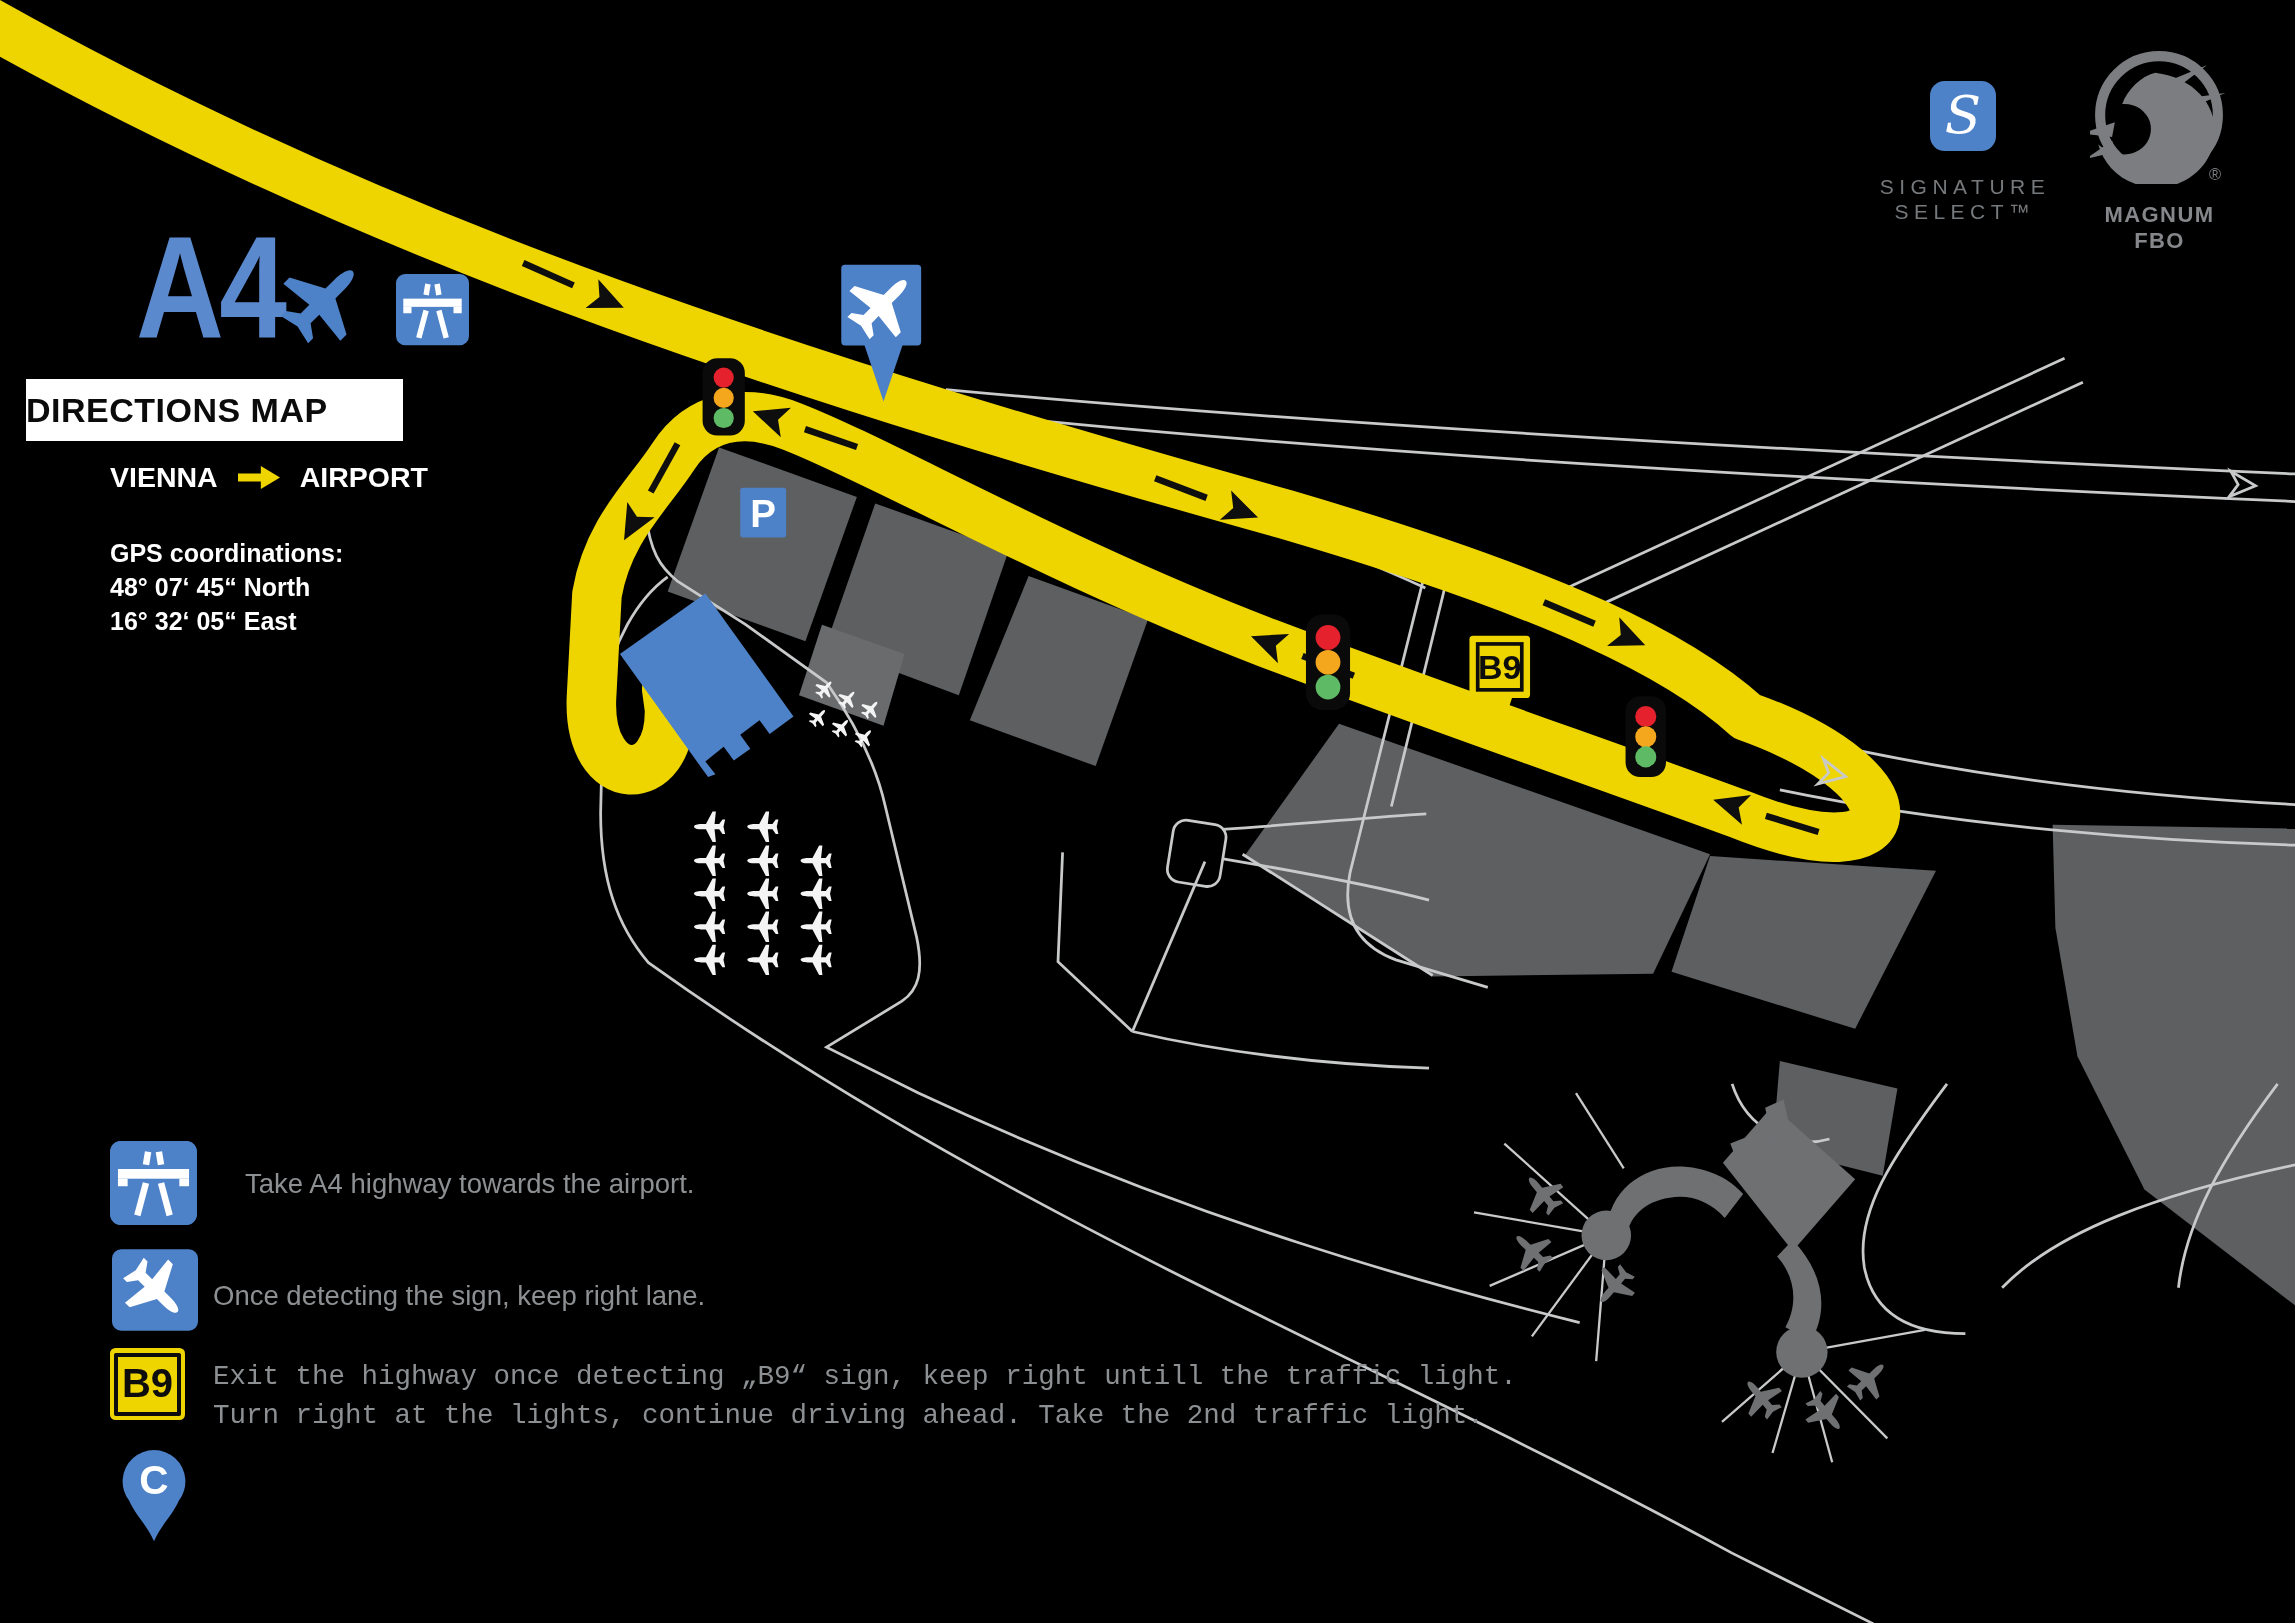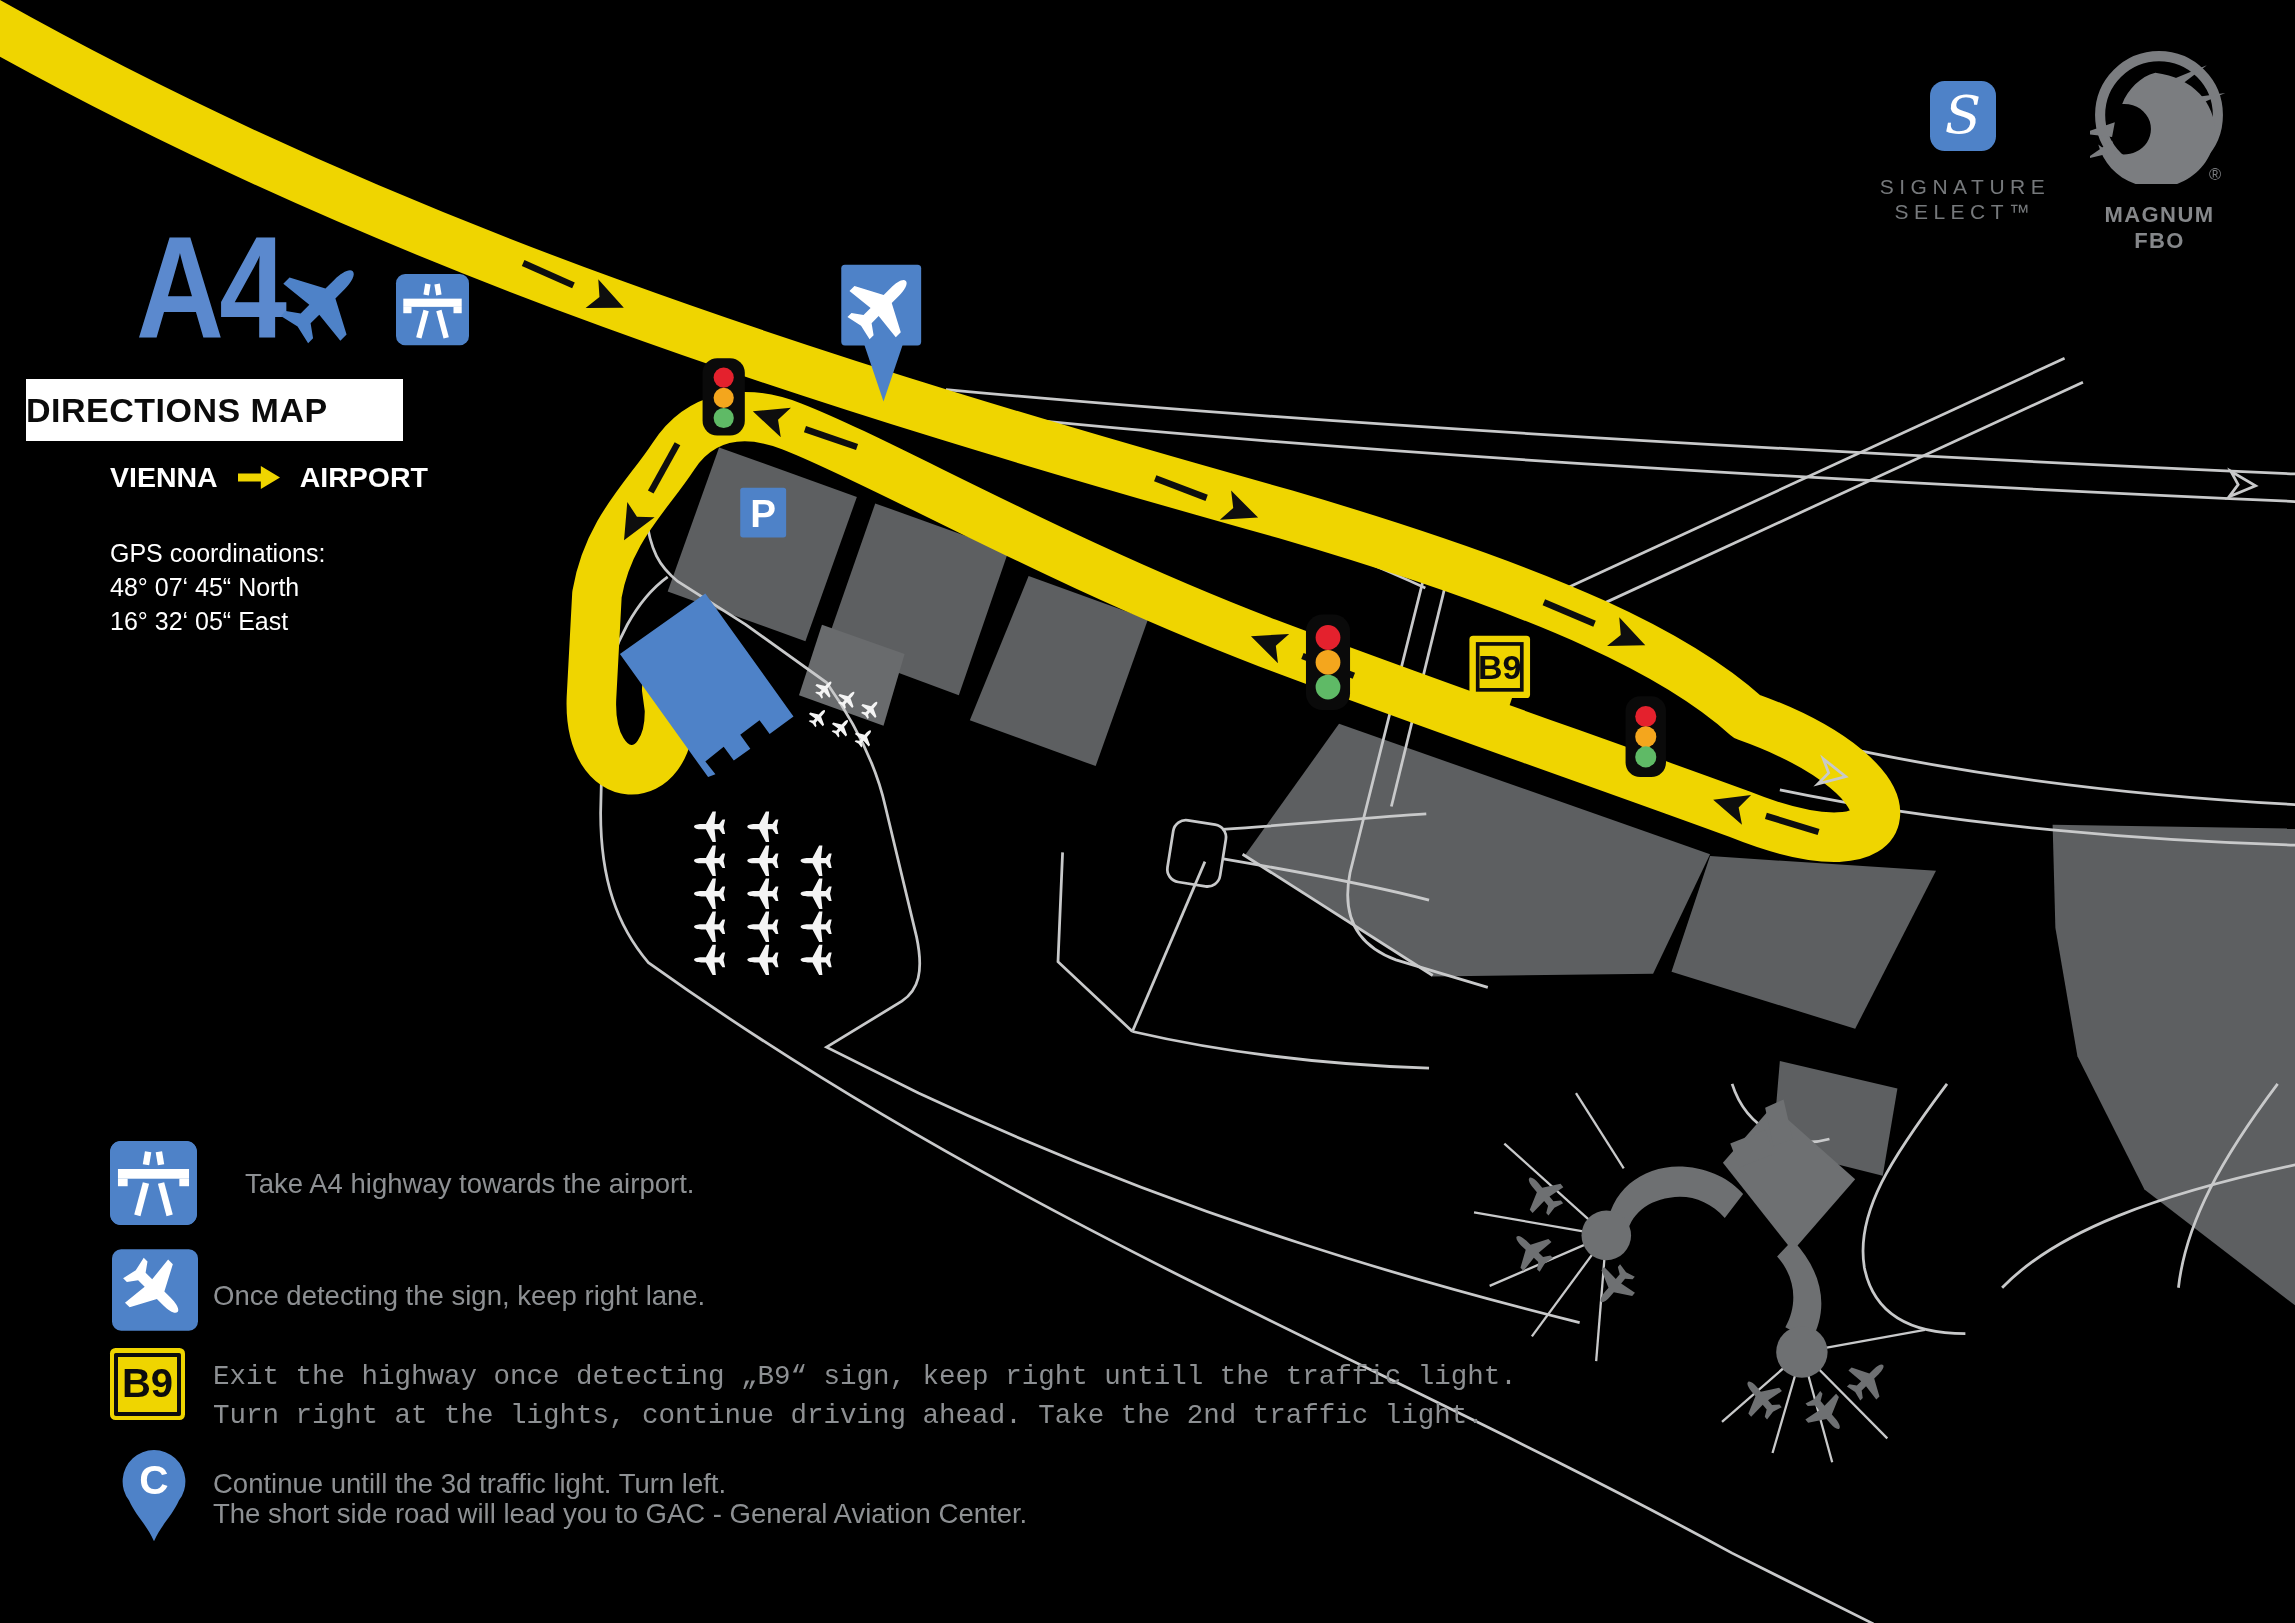--- a/index.html
+++ b/index.html
@@ -7,21 +7,21 @@
          font-family:"Liberation Sans",sans-serif;}
   .abs{position:absolute;}
   svg{display:block;}
   
   .a4{left:136px;top:215px;font-size:145px;font-weight:bold;color:#5B89CE;
       letter-spacing:-5.5px;transform:scaleX(.84);transform-origin:left top;line-height:1;}
   .banner{left:26px;top:379px;width:377px;height:62px;background:#ffffff;
           color:#0b0b0b;font-size:34px;font-weight:bold;text-align:left;line-height:62px;letter-spacing:0.5px;}
   .via-row{left:110px;top:462px;height:31px;display:flex;align-items:center;gap:20px;
            color:#fff;font-size:28.5px;font-weight:bold;}
-  .gps{left:110px;top:536px;color:#fff;font-size:25px;line-height:34px;font-weight:400;}
+  .gps{left:110px;top:536px;color:#fff;font-size:25px;line-height:34px;font-weight:700;}
   
   .slogo{left:1930px;top:81px;width:66px;height:70px;border-radius:14.7px;background:#4E82C8;
          color:#fff;text-align:center;}
   .slogo span{font-family:"DejaVu Serif",serif;font-style:italic;font-size:53px;line-height:68px;}
   .sigtxt{left:1873px;top:174px;width:184px;text-align:center;color:#76797C;
           font-size:21px;letter-spacing:5.5px;line-height:25px;}
   .magtxt{left:2077px;top:202px;width:165px;text-align:center;color:#85878A;
           font-size:22px;font-weight:bold;letter-spacing:1.4px;}
   .contact{left:1873px;top:250px;width:404px;text-align:center;color:#8F9295;
            font-size:25px;line-height:37px;}
@@ -295,19 +295,15 @@
   </div>
   <div class="abs instr" style="left:213px;top:1357px;font-family:Liberation Mono, monospace;">
     <div>Exit the highway once detecting „B9“ sign, keep right untill the traffic light.</div>
     <div>Turn right at the lights, continue driving ahead. Take the 2nd traffic light.</div>
   </div>
 
   <svg class="abs" style="left:118px;top:1447px" width="72" height="96" viewBox="-39 -38 78 104">
     <path fill="#4E82C8" d="M 0,64 C -8,46 -20,36 -27,20 A 34,34 0 1 1 27,20 C 20,36 8,46 0,64 Z"></path>
     <text x="0" y="13" text-anchor="middle" fill="#fff" font-size="44" font-weight="bold" font-family="Liberation Sans, sans-serif">C</text>
   </svg>
-  <div class="abs instr tight" style="left:213px;top:1469px;">
-    <div>Continue untill the 3d traffic light. Turn left.</div>
-    <div>The short side road will lead you to GAC - General Aviation Center.</div>
-  </div>
 
 </div>
 
 
 </body></html>

